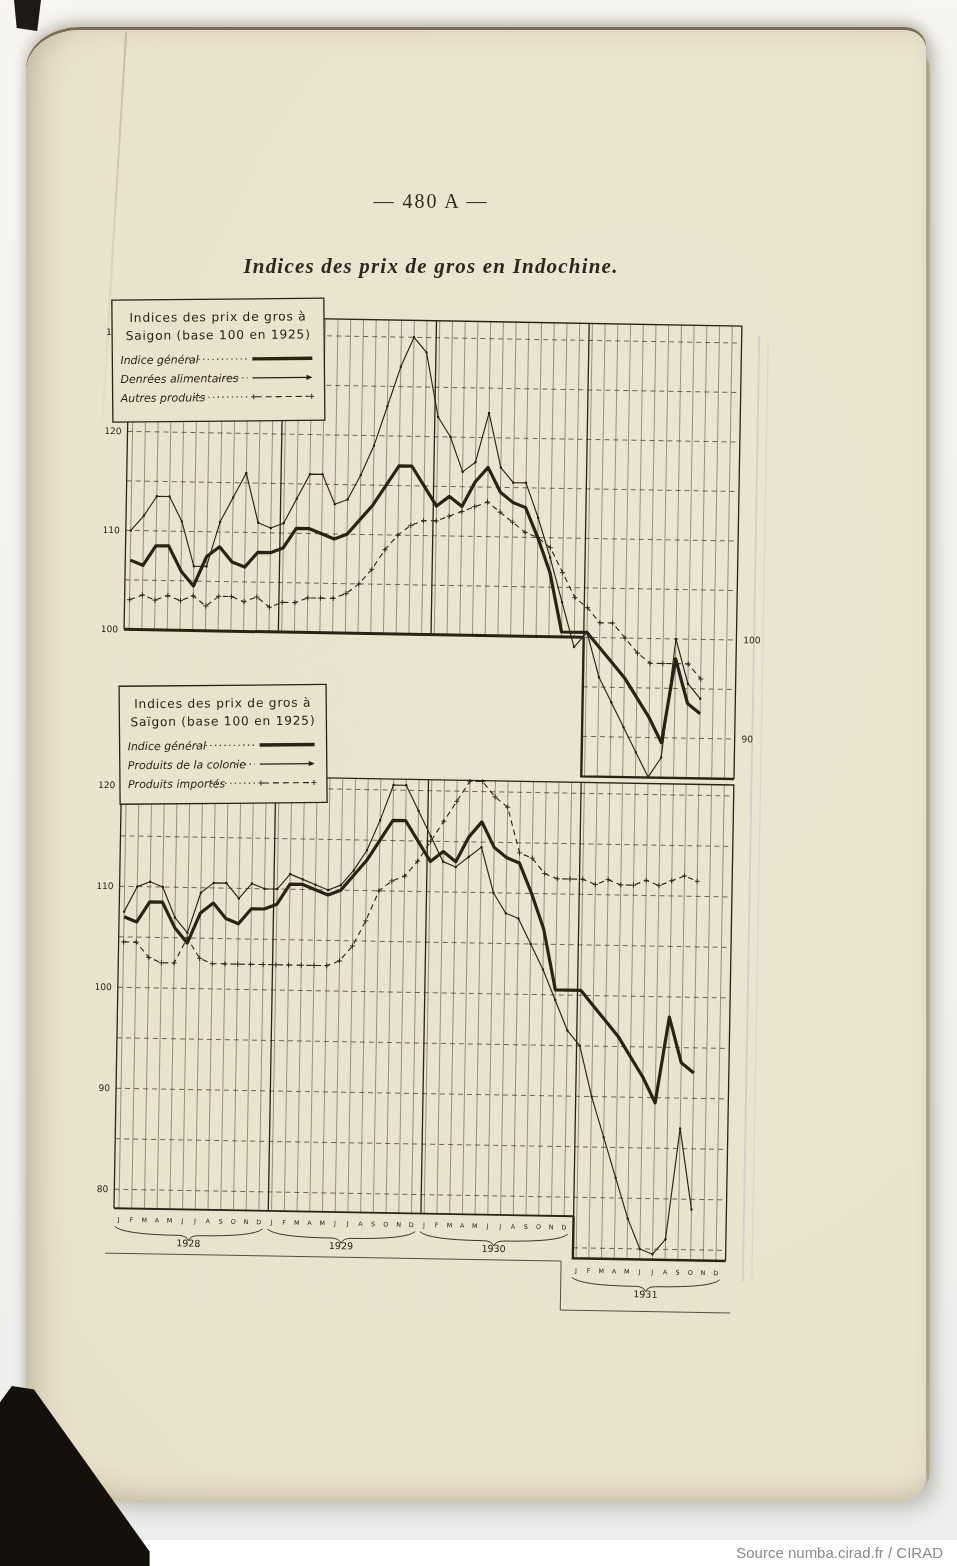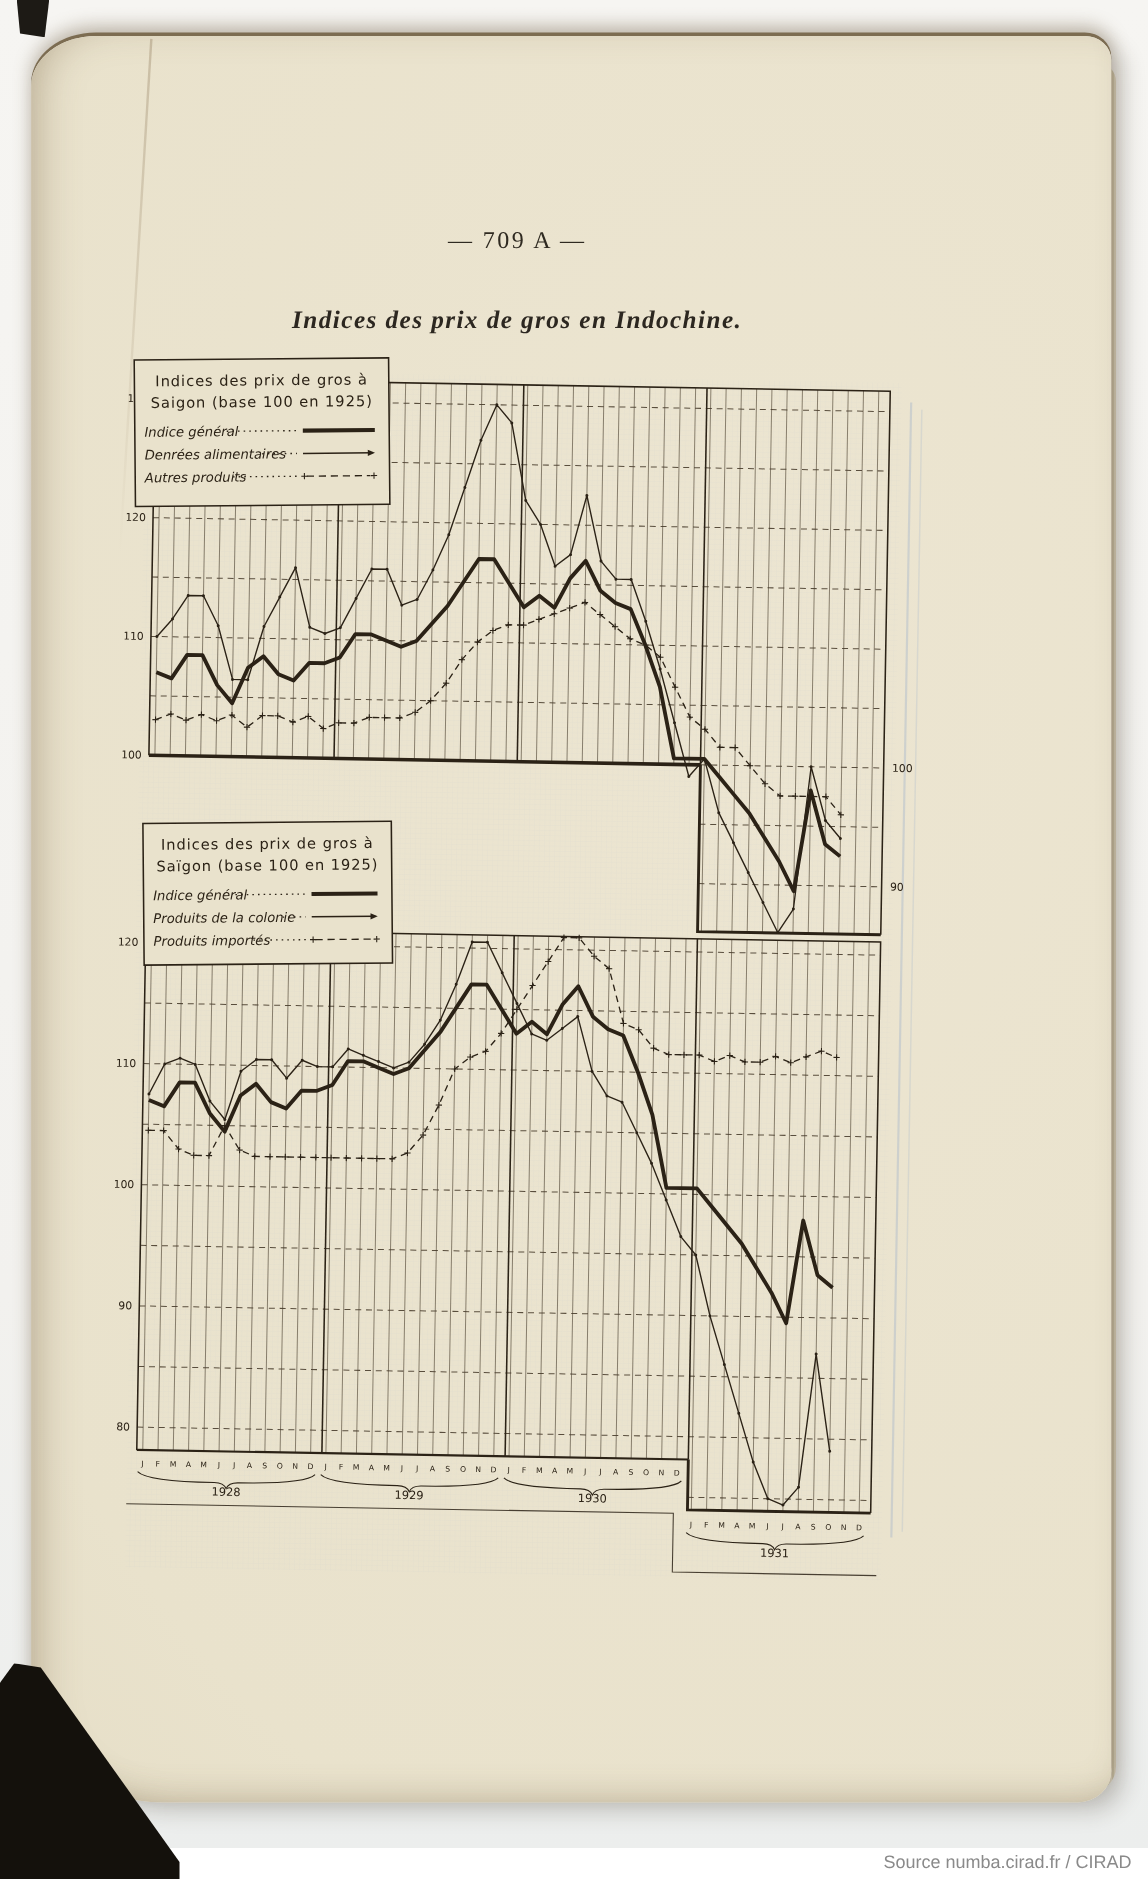--- a/index.html
+++ b/index.html
@@ -34,21 +34,21 @@
     z-index:3;text-align:right;}
   .caption-bar span{display:inline-block;margin-right:14px;line-height:26px;
     font-family:"Liberation Sans",sans-serif;font-size:15px;color:#8a8a8a;}
 </style>
 </head>
 <body>
 
 <div class="scene">
   <div class="page-stack"></div>
   <div class="book-page">
-    <div class="page-number">— 709 A —</div>
+    <div class="page-number">— 480 A —</div>
     <div class="figure-title">Indices des prix de gros en Indochine.</div>
     <svg class="figure-svg" width="680" height="1030" viewBox="0 0 680 1030">
         <defs>
           <pattern id="bluegrid" width="4.3" height="4.3" patternUnits="userSpaceOnUse">
             <path d="M0 0H4.3M0 0V4.3" stroke="#9db1ca" stroke-width="0.45" fill="none"></path>
           </pattern>
         </defs>
         <g>
           <rect x="14" y="18" width="630" height="998" fill="url(#bluegrid)" opacity="0.13"></rect>
           <line x1="652" y1="34" x2="652" y2="980" stroke="#9db1ca" stroke-width="1.8" opacity="0.38"></line>

